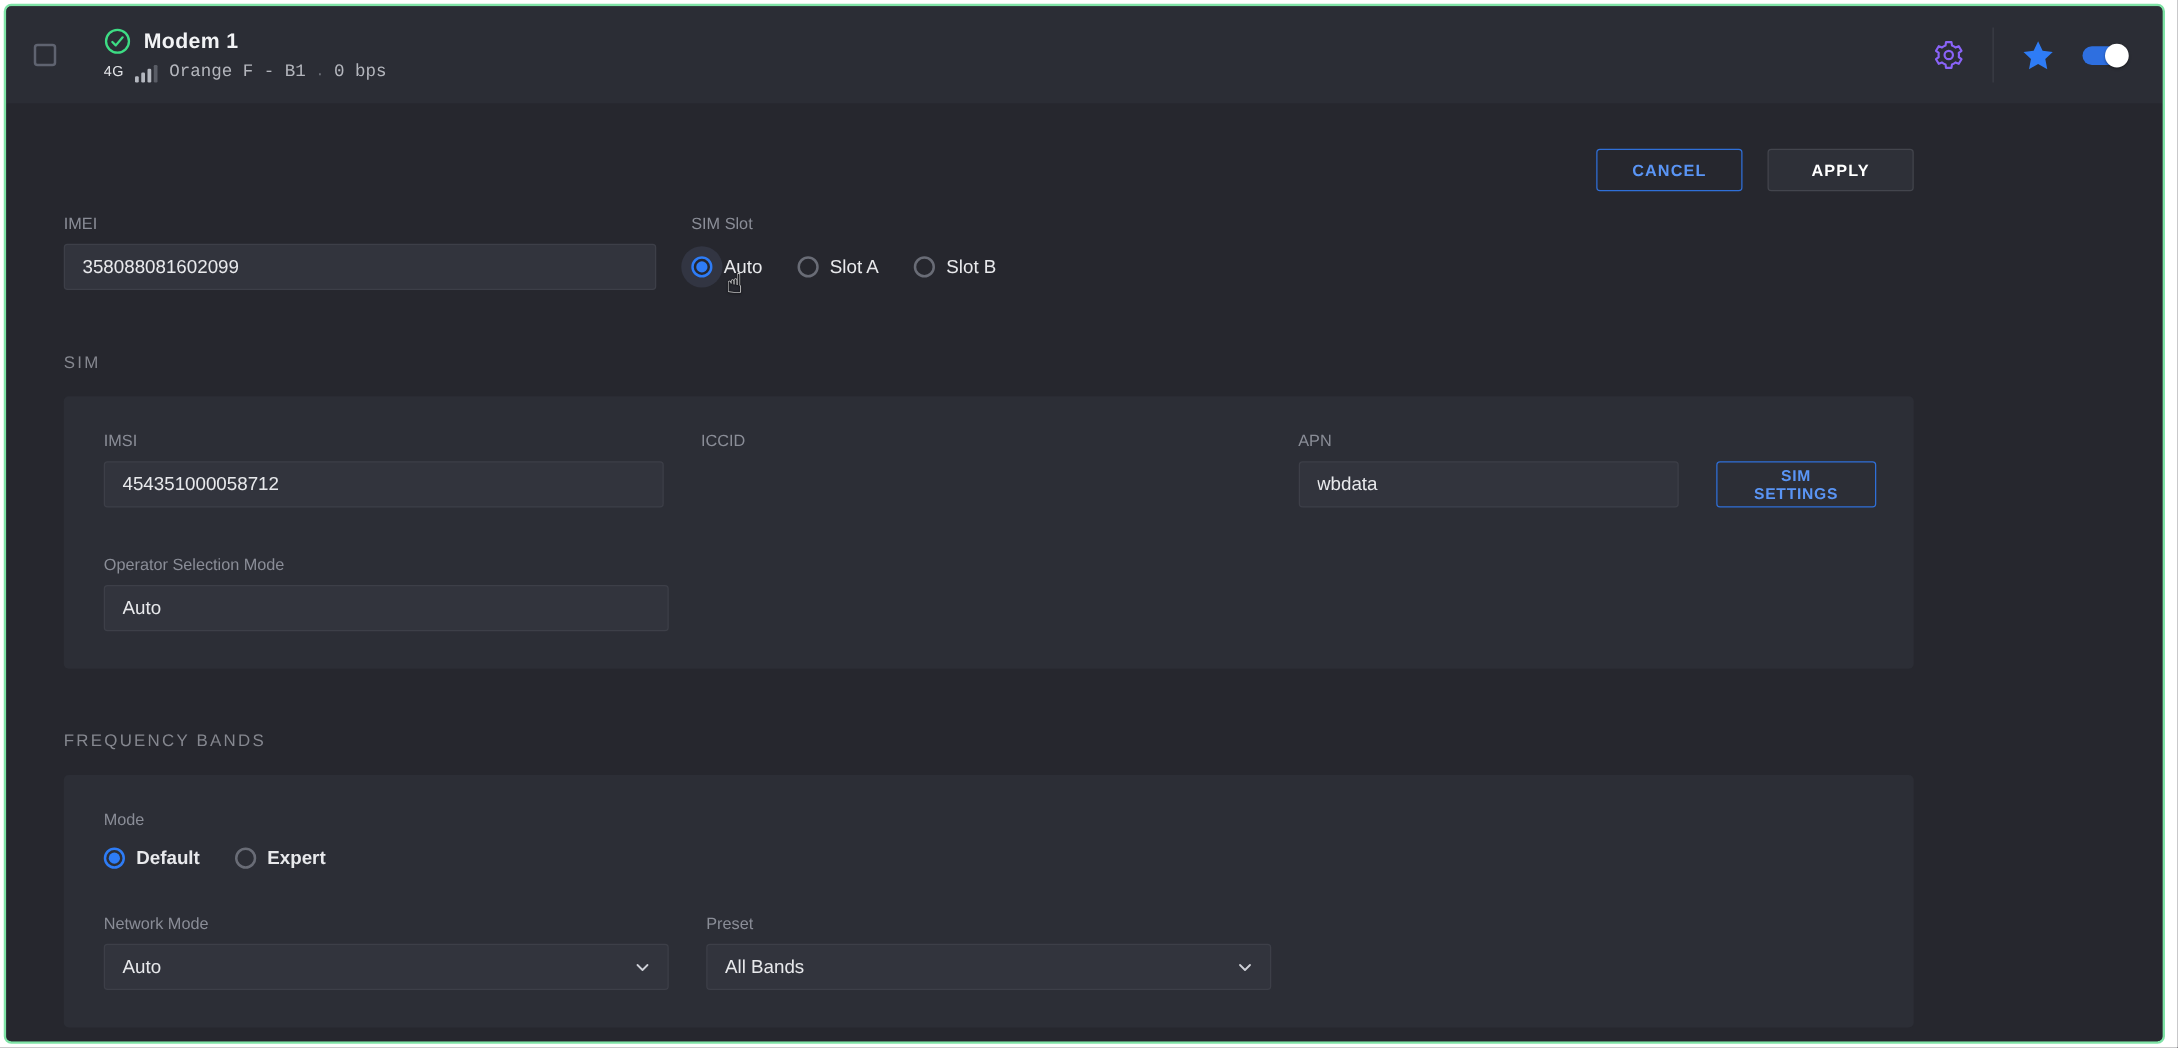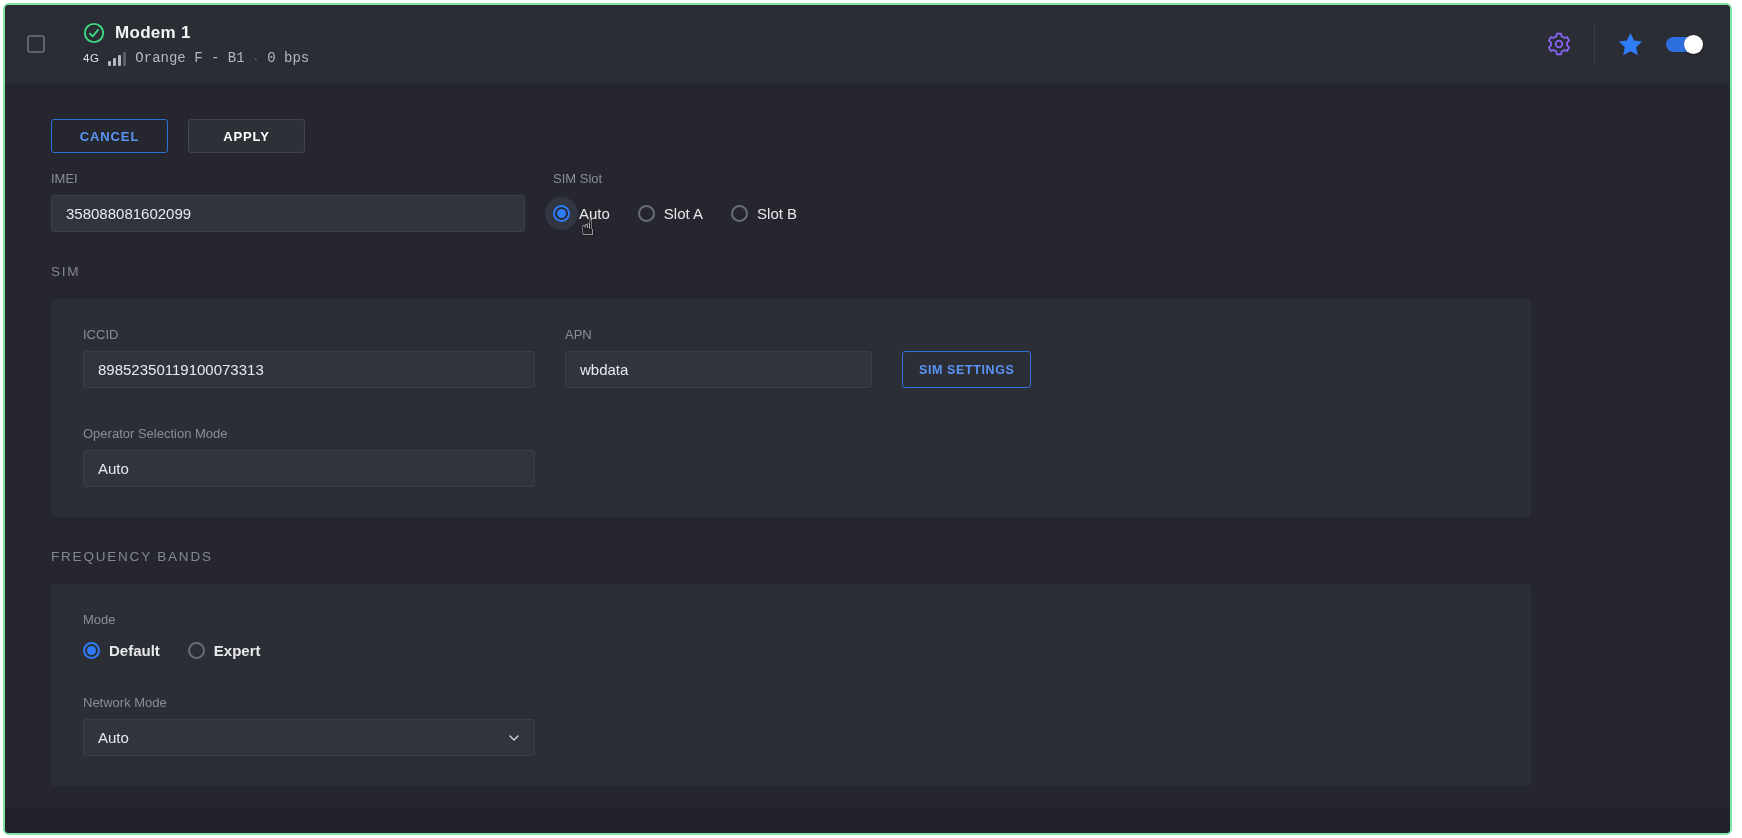--- a/index.html
+++ b/index.html
@@ -27,21 +27,21 @@
   .hdr-right { margin-left:auto; display:flex; align-items:center; gap:22px; padding-right:28px; }
   .hdr-divider { width:1px; height:44px; background:#3c3e47; }
   .icon-btn { background:none; border:none; padding:0; cursor:pointer; display:flex; align-items:center; }
   .toggle { width:36px; height:15px; background:#2e6fe0; border-radius:8px; position:relative; cursor:pointer; }
   .toggle .knob { position:absolute; right:-1px; top:-2px; width:19px; height:19px;
     background:#ffffff; border-radius:50%; box-shadow:0 1px 2px rgba(0,0,0,.4); }
 
   
   .content { background:#26272e; padding-bottom:22px; }
   .inner { width:1480px; margin-left:46px; }
-  .btn-row { display:flex; gap:20px; margin-top:36px; }
+  .btn-row { display:flex; justify-content:flex-end; gap:20px; margin-top:36px; }
   .btn { height:34px; min-width:117px; padding:0 18px; border-radius:3px; font-size:13px;
     letter-spacing:.9px; font-weight:600; cursor:pointer; background:transparent;
     font-family:"Liberation Sans","DejaVu Sans",sans-serif; }
   .btn-cancel { border:1px solid #2f6fd8; color:#5a95f5; }
   .btn.disabled { background:#2e3038; border:1px solid #43454d; color:#ffffff; cursor:default; }
 
   .field-label { font-size:13px; color:#8a8d97; margin-bottom:9px; }
   input.text { width:100%; height:37px; background:#32343d; border:1px solid #3d3f48;
     border-radius:3px; color:#e8e9ec; font-size:15px; padding:0 14px;
     font-family:"Liberation Sans","DejaVu Sans",sans-serif; }
@@ -49,21 +49,21 @@
   .form-row1 { display:flex; margin-top:18px; }
   .col-imei { width:474px; }
   .col-simslot { margin-left:28px; }
   .radio-row { display:flex; align-items:center; height:37px; gap:28px; }
   .radio-item { display:flex; align-items:center; gap:9px; cursor:pointer; color:#e8e9ec; font-size:15px; }
   .radio { width:17px; height:17px; border-radius:50%; border:2px solid #696c76; position:relative; flex-shrink:0; }
   .radio-item.selected .radio { border-color:#2e7cf6; }
   .radio-item.selected .radio::after { content:''; position:absolute; inset:2px; background:#2e7cf6; border-radius:50%; }
   .radio-item.hovered .radio { box-shadow:0 0 0 8px rgba(140,160,210,.12); }
 
-  .section-heading { margin-top:32px; font-size:13.5px; letter-spacing:1.8px; color:#85878f; font-weight:500; }
+  .section-heading { margin-top:50px; font-size:13.5px; letter-spacing:1.8px; color:#85878f; font-weight:500; }
   .card { margin-top:20px; background:#2c2e36; border-radius:4px; padding:28px 30px 30px 32px; }
   .card-row { display:flex; gap:30px; }
   .card-row + .card-row { margin-top:38px; }
   .col-452 { width:452px; } .col-307 { width:307px; }
   .btn-col { display:flex; align-items:flex-end; }
   .btn-sim { height:37px; min-width:118px; padding:0 16px; border:1px solid #2f6fd8; color:#5a95f5;
     background:transparent; border-radius:3px; font-size:12.5px; letter-spacing:.6px; font-weight:600;
     cursor:pointer; font-family:"Liberation Sans","DejaVu Sans",sans-serif; }
 
   .mode-block { margin-bottom:31px; }
@@ -159,22 +159,25 @@
               <span>Slot B</span>
             </div>
           </div>
         </div>
       </div>
 
       <div class="section-heading">SIM</div>
       <div class="card">
         <div class="card-row">
           <div class="col-452">
+            <div class="field-label">IMSI</div>
+            <input class="text" type="text" value="454351000058712" style="">
+          </div>
+          <div class="col-452">
             <div class="field-label">ICCID</div>
-            <input class="text" type="text" value="89852350119100073313" style="">
           </div>
           <div class="col-307">
             <div class="field-label">APN</div>
             <input class="text" type="text" value="wbdata" style="">
           </div>
           <div class="btn-col">
             <button class="btn-sim">SIM SETTINGS</button>
           </div>
         </div>
         <div class="card-row">
@@ -205,20 +208,31 @@
             <div class="field-label">Network Mode</div>
             <div class="select">
               <span>Auto</span>
               <span style="display:flex;">
                 <svg viewBox="0 0 24 24" width="16" height="16" fill="none" stroke="#cfd1d8" stroke-width="2.2" stroke-linecap="round" stroke-linejoin="round">
                     <path d="M6 9l6 6 6-6"></path>
                   </svg>
               </span>
             </div>
           </div>
+          <div class="col-452">
+            <div class="field-label">Preset</div>
+            <div class="select">
+              <span>All Bands</span>
+              <span style="display:flex;">
+                <svg viewBox="0 0 24 24" width="16" height="16" fill="none" stroke="#cfd1d8" stroke-width="2.2" stroke-linecap="round" stroke-linejoin="round">
+                    <path d="M6 9l6 6 6-6"></path>
+                  </svg>
+              </span>
+            </div>
+          </div>
         </div>
       </div>
 
     </div>
   </div>
 
   <div class="footer"></div>
 
   <div class="cursor-pointer">☝</div>
 </div>

